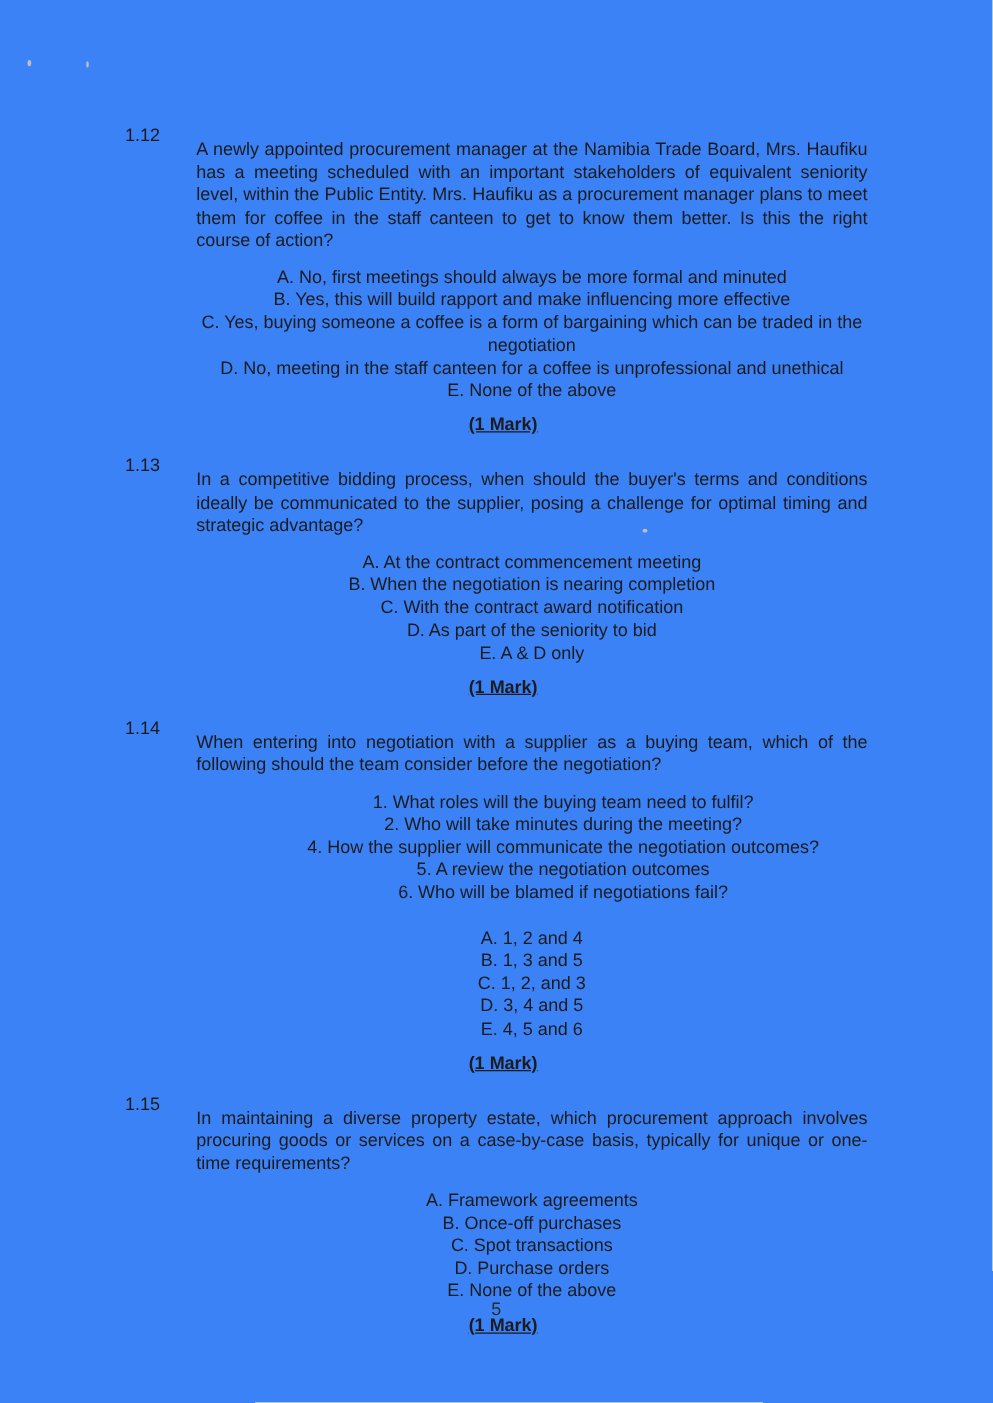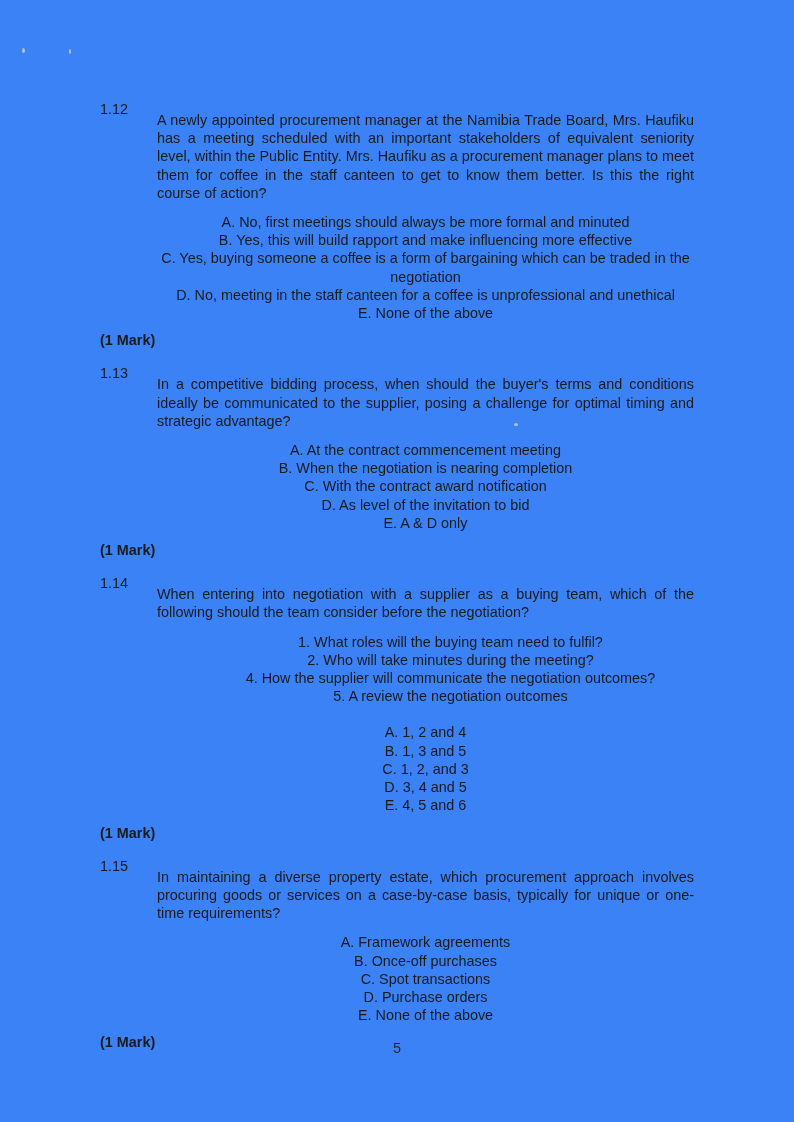--- a/index.html
+++ b/index.html
@@ -42,23 +42,24 @@
   .opt {
     text-align: center;
   }
   .sublist {
     padding-left: 50px;
   }
   .options-spaced {
     margin-top: 18px;
   }
   .mark {
-    text-align: left;
+    text-align: center;
     font-weight: bold;
     margin: 9px 0 15px 0;
+    text-decoration: underline;
   }
   .footer {
     position: absolute;
     left: 0;
     top: 1040px;
     width: 794px;
     text-align: center;
     font-size: 14.4px;
     color: #2a2a2c;
   }
@@ -94,35 +95,36 @@
     </section>
     <div class="mark">(1 Mark)</div>
 
     <section class="question">
       <div class="qnum">1.13</div>
       <div class="qbody">
         <p class="qtext">In a competitive bidding process, when should the buyer's terms and conditions ideally be communicated to the supplier, posing a challenge for optimal timing and strategic advantage?</p>
         <div class="opt">A. At the contract commencement meeting</div>
         <div class="opt">B. When the negotiation is nearing completion</div>
         <div class="opt">C. With the contract award notification</div>
-        <div class="opt">D. As level of the invitation to bid</div>
+        <div class="opt">D. As part of the seniority to bid</div>
         <div class="opt">E. A &amp; D only</div>
       </div>
     </section>
     <div class="mark">(1 Mark)</div>
 
     <section class="question">
       <div class="qnum">1.14</div>
       <div class="qbody">
         <p class="qtext">When entering into negotiation with a supplier as a buying team, which of the following should the team consider before the negotiation?</p>
         <div class="sublist">
           <div class="opt">1. What roles will the buying team need to fulfil?</div>
           <div class="opt">2. Who will take minutes during the meeting?</div>
           <div class="opt">4. How the supplier will communicate the negotiation outcomes?</div>
           <div class="opt">5. A review the negotiation outcomes</div>
+          <div class="opt">6. Who will be blamed if negotiations fail?</div>
         </div>
         <div class="options-spaced">
           <div class="opt">A. 1, 2 and 4</div>
           <div class="opt">B. 1, 3 and 5</div>
           <div class="opt">C. 1, 2, and 3</div>
           <div class="opt">D. 3, 4 and 5</div>
           <div class="opt">E. 4, 5 and 6</div>
         </div>
       </div>
     </section>

